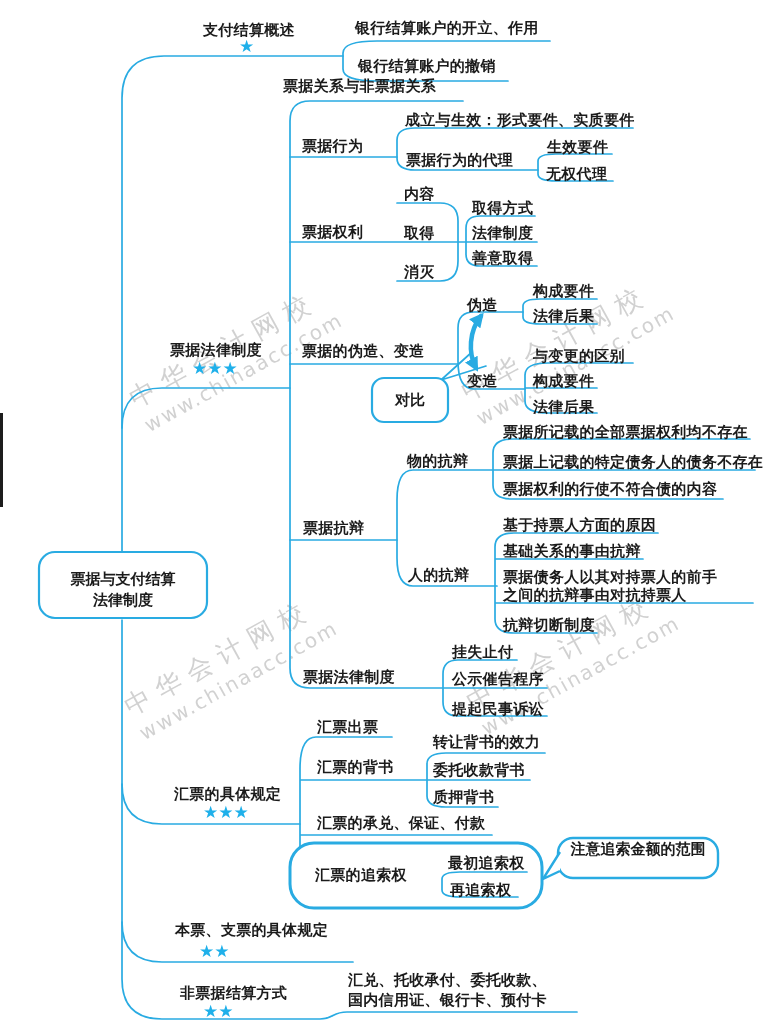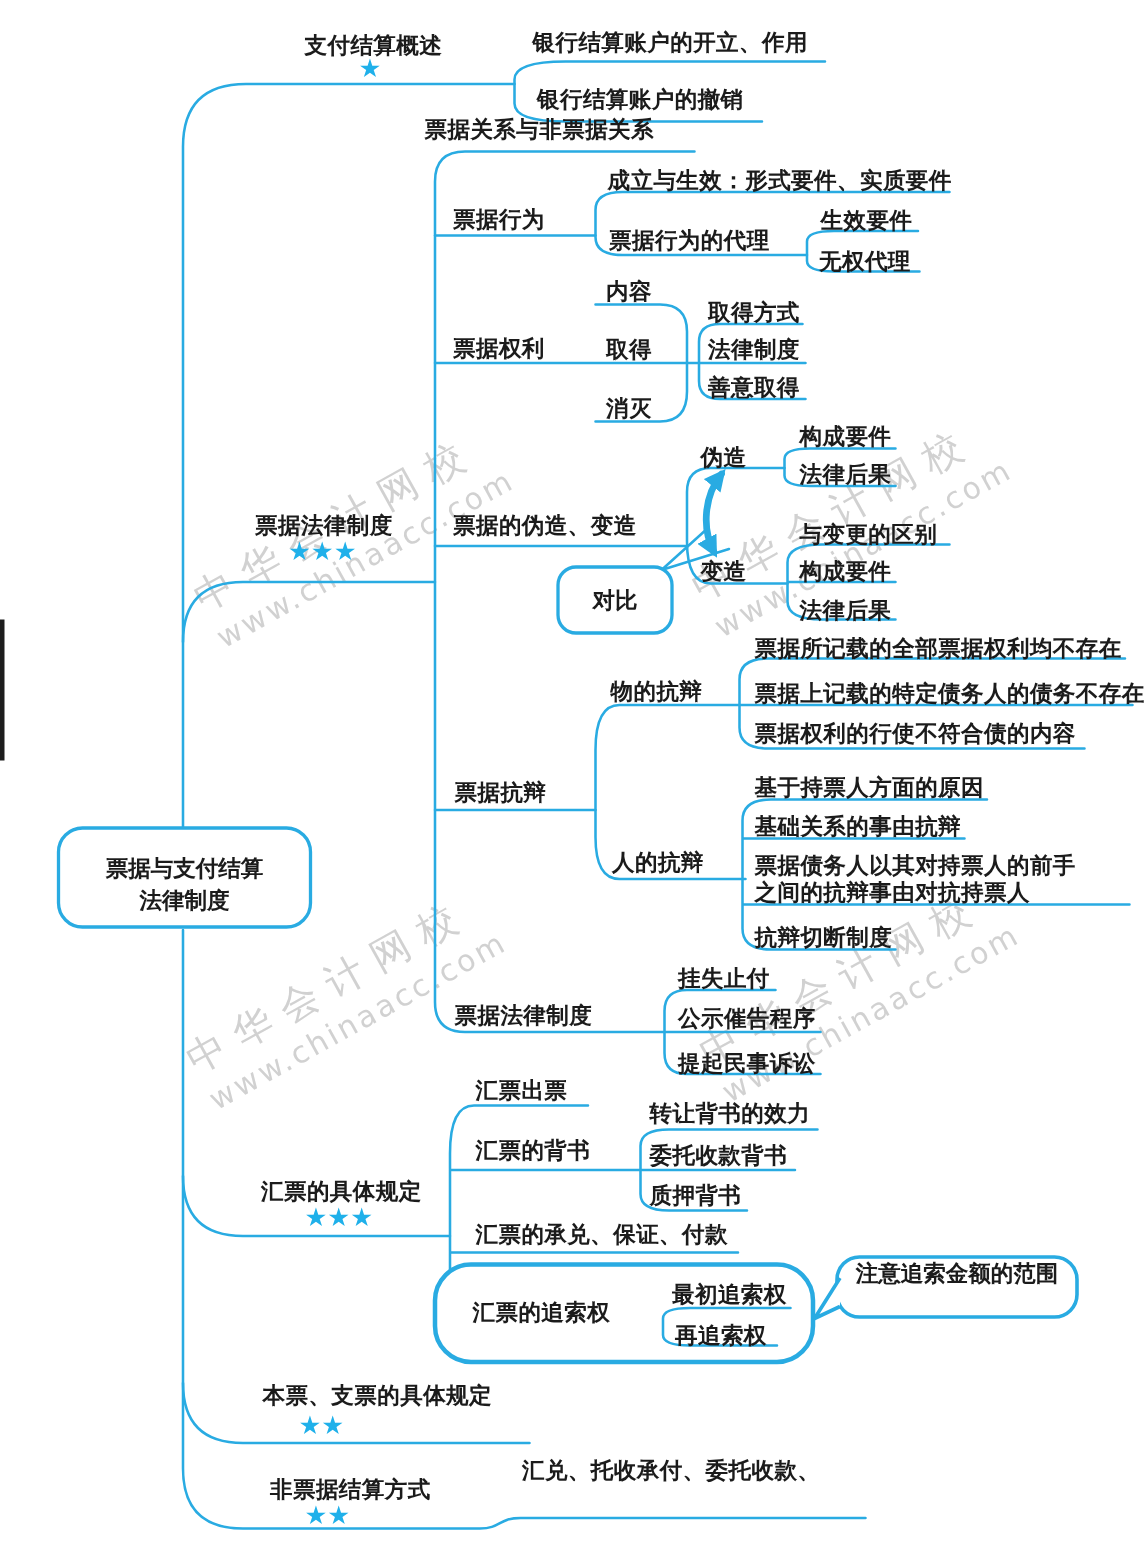--- a/index.html
+++ b/index.html
@@ -163,14 +163,15 @@
   <div class="lbl" style="left:448px;top:855px;">最初追索权</div>
   <div class="lbl" style="left:450px;top:882px;">再追索权</div>
   <div class="boxlbl" style="left:558px;top:838px;width:160px;height:23px;">注意追索金额的范围</div>
 
   <div class="lbl" style="left:175px;top:922px;">本票、支票的具体规定</div>
   <div class="stars" style="left:199px;top:943px;">★★</div>
 
   <div class="lbl" style="left:180px;top:985px;">非票据结算方式</div>
   <div class="stars" style="left:203px;top:1003px;">★★</div>
   <div class="lbl" style="left:348px;top:972px;">汇兑、托收承付、委托收款、</div>
+  <div class="lbl" style="left:348px;top:992px;">国内信用证、银行卡、预付卡</div>
 
 </div>
 
 </body></html>

